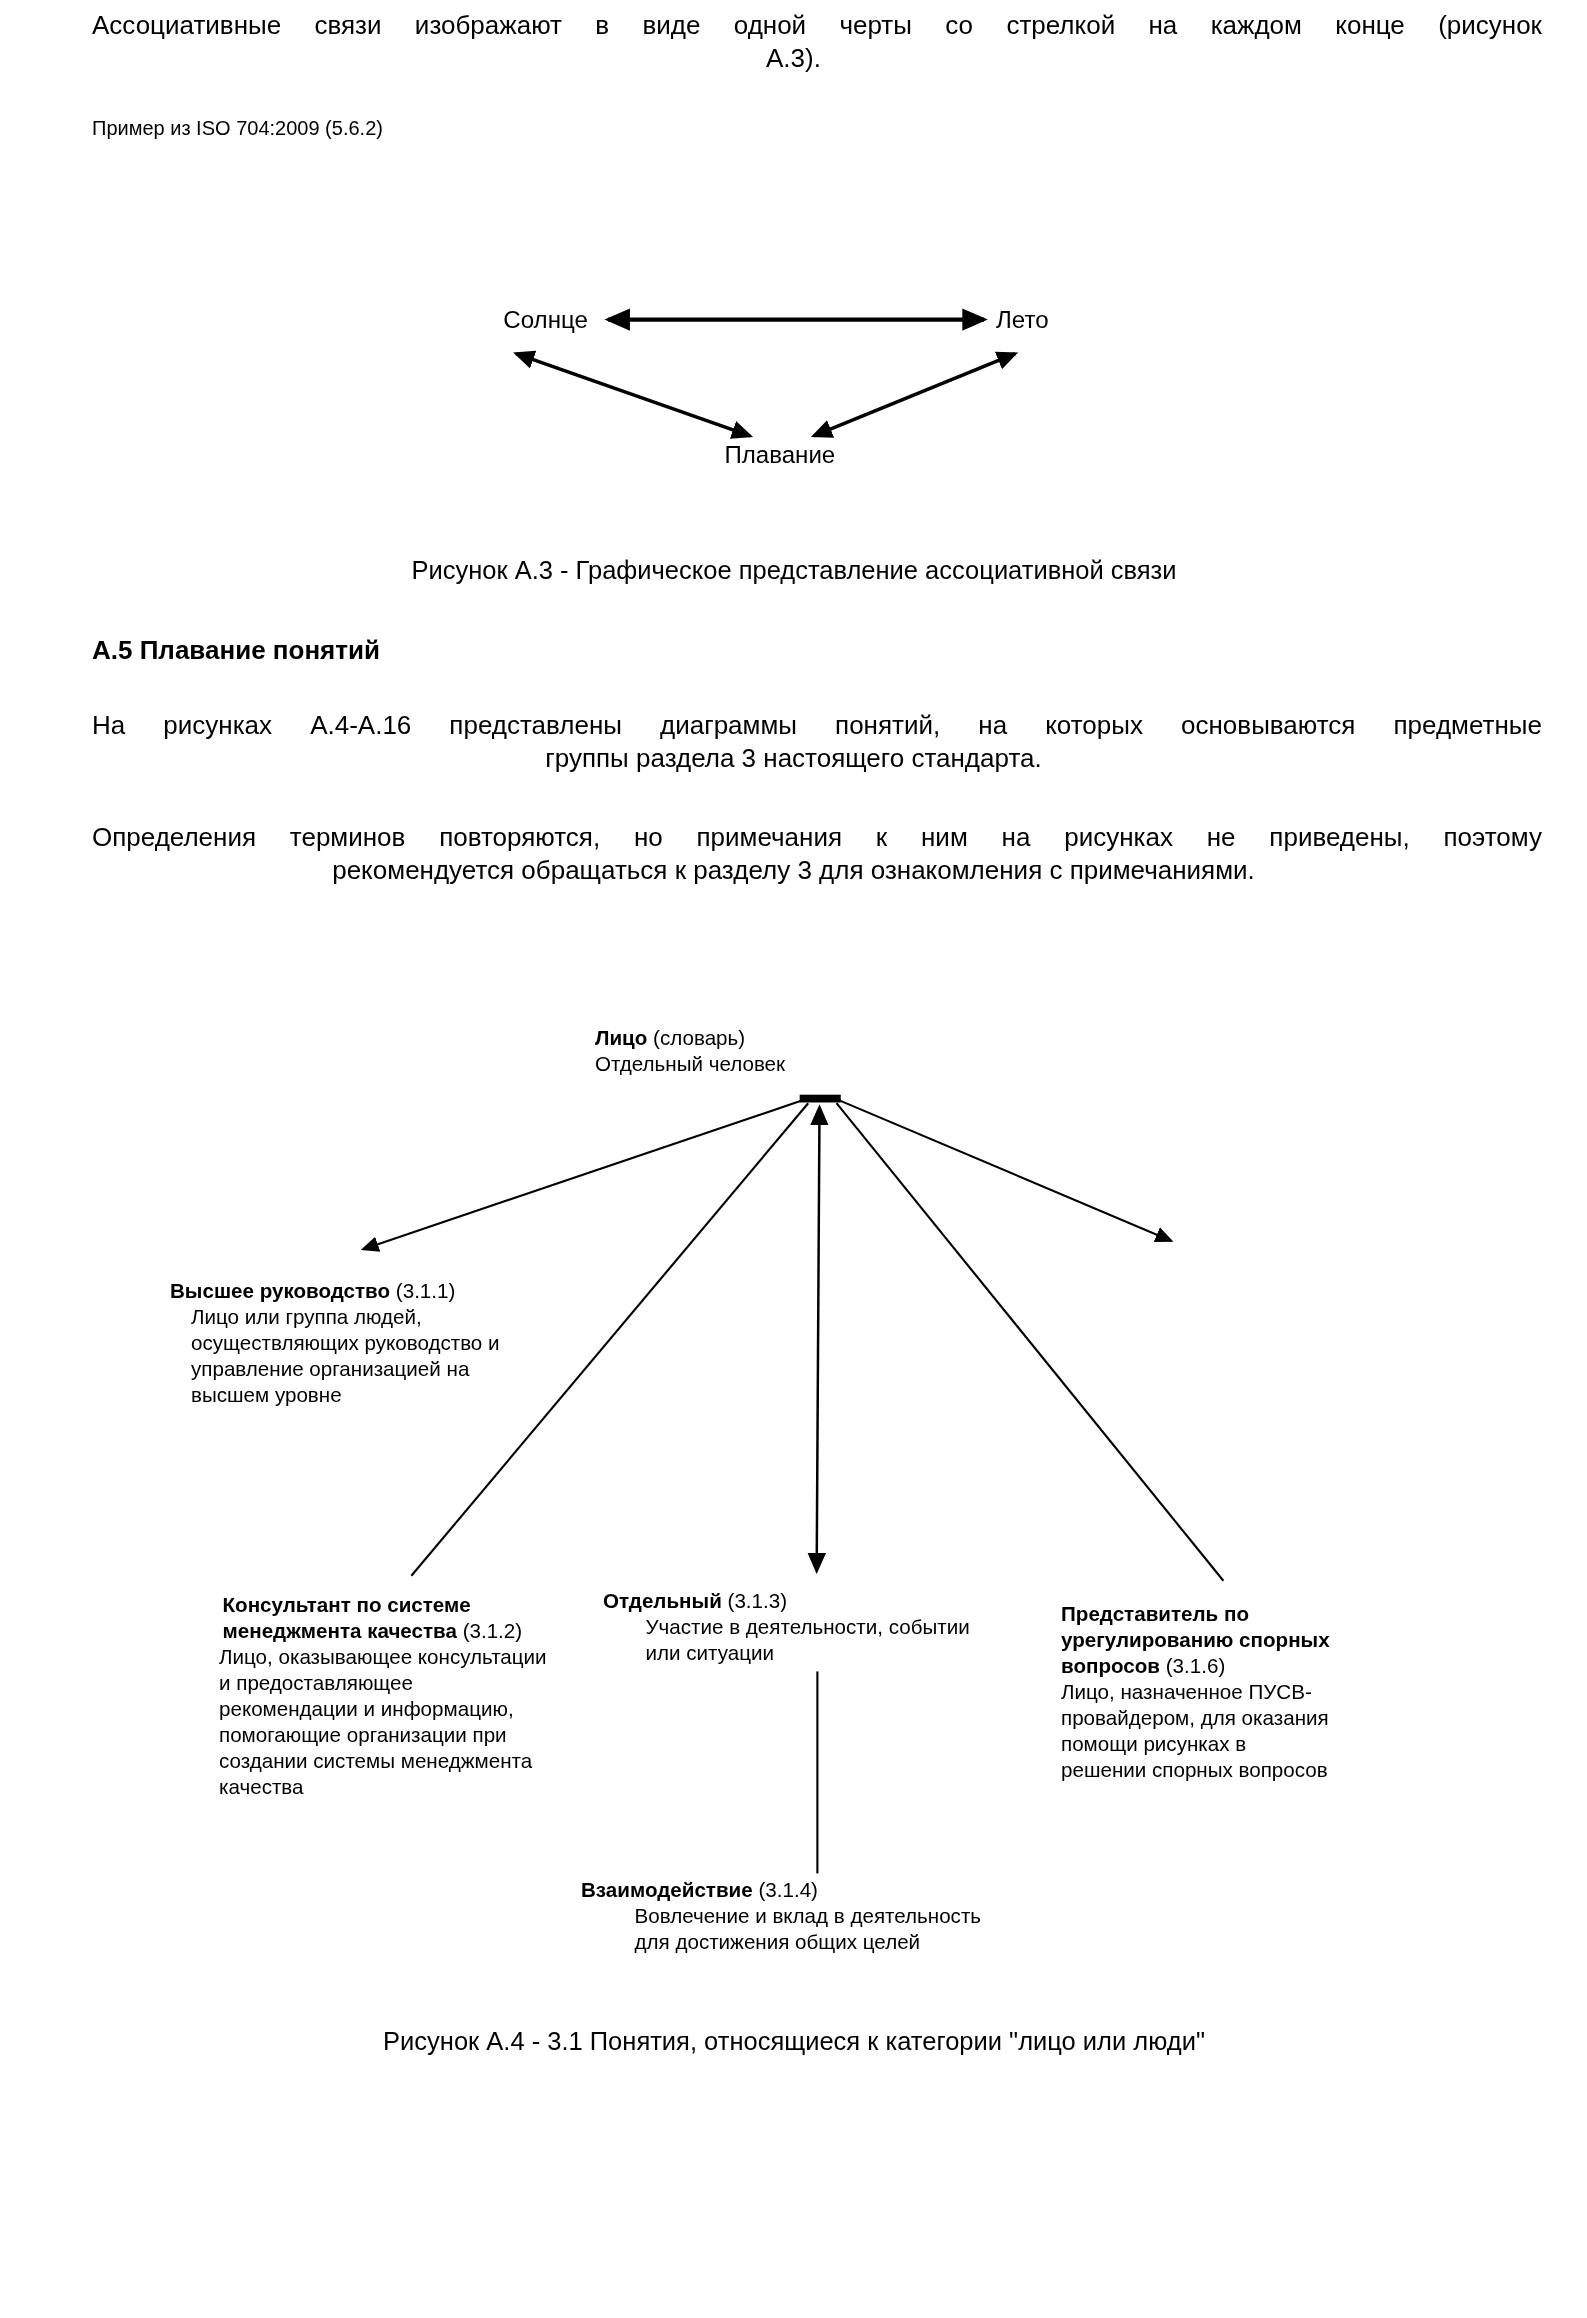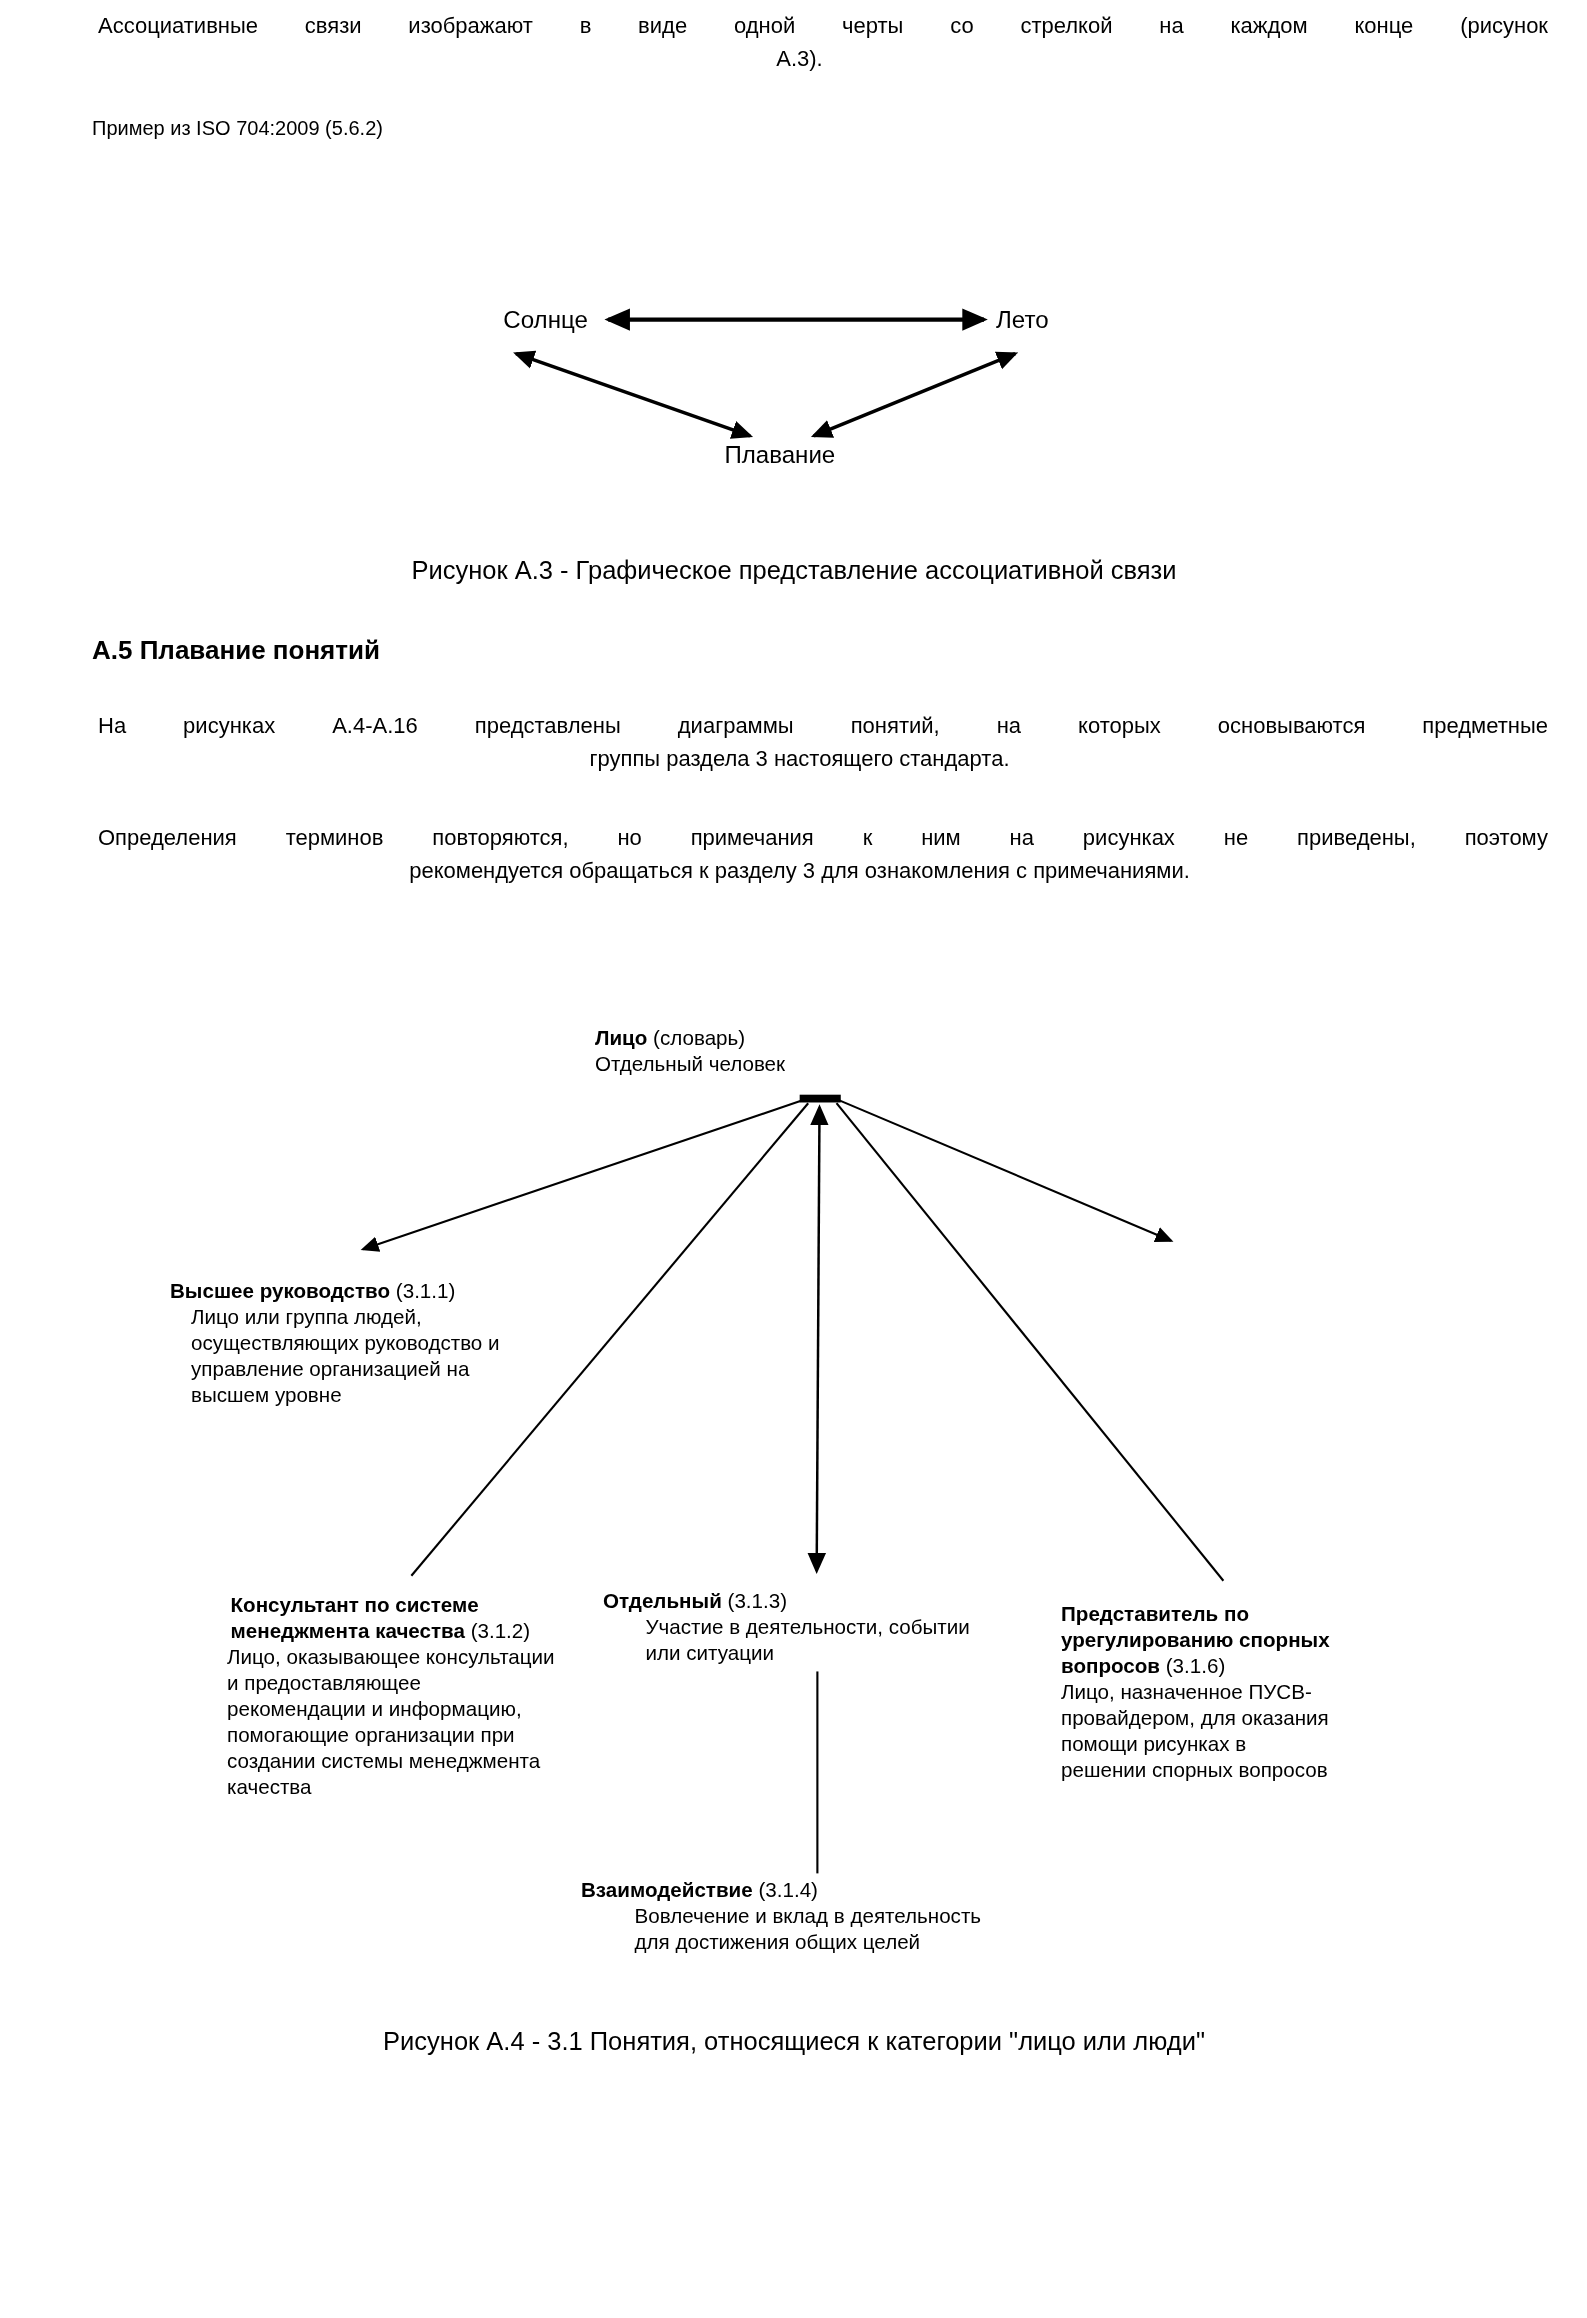--- a/index.html
+++ b/index.html
@@ -4,21 +4,21 @@
 <style>
   html,body{margin:0;padding:0;}
   body{
     width:1588px;height:2319px;
     background:#ffffff;color:#000000;
     font-family:"Liberation Sans",sans-serif;
     position:relative;overflow:hidden;
   }
   .abs{position:absolute;}
   
-  .para{left:51px;width:1497px;font-size:22px;line-height:33px;}
+  .para{left:45px;width:1497px;font-size:26px;line-height:33px;}
   .pline{white-space:normal;}
   .jline{text-align:justify;text-align-last:justify;}
   .indent{text-indent:47px;}
   .plain-line{text-align:center;}
   .example{left:92px;font-size:20px;}
   .heading{left:92px;font-size:26px;font-weight:bold;}
   .caption{left:0;width:1588px;text-align:center;font-size:25.5px;}
   
   #figA4{left:0;top:1021px;width:1588px;height:953px;}
   #figA4 svg{position:absolute;left:0;top:0;}
@@ -89,21 +89,21 @@
     <div class="ntitle" style="width:454px;"><b>Лицо</b><span class="ref"> (словарь)</span></div>
     <div class="ndesc" style="width:454px;">Отдельный человек</div>
   </div>
 
   <div class="node" style="left:170px;top:257px;width:354px;">
     <div class="ntitle" style="width:354px;"><b>Высшее руководство</b><span class="ref"> (3.1.1)</span></div>
     <div class="ndesc" style="width:312px;">Лицо или группа людей, осуществляющих руководство и управление организацией на высшем уровне</div>
   </div>
 
 
-  <div class="node" style="left:188px;top:571px;width:411px;">
+  <div class="node" style="left:180px;top:571px;width:411px;">
     <div class="ntitle" style="width:326px;"><b>Консультант по системе менеджмента качества</b><span class="ref"> (3.1.2)</span></div>
     <div class="ndesc" style="width:333px;">Лицо, оказывающее консультации и предоставляющее рекомендации и информацию, помогающие организации при создании системы менеджмента качества</div>
   </div>
 
   <div class="node" style="left:603px;top:567px;width:411px;">
     <div class="ntitle" style="width:411px;"><b>Отдельный</b><span class="ref"> (3.1.3)</span></div>
     <div class="ndesc" style="width:326px;">Участие в деятельности, событии или ситуации</div>
   </div>
 
   <div class="node" style="left:999px;top:580px;width:393px;">

